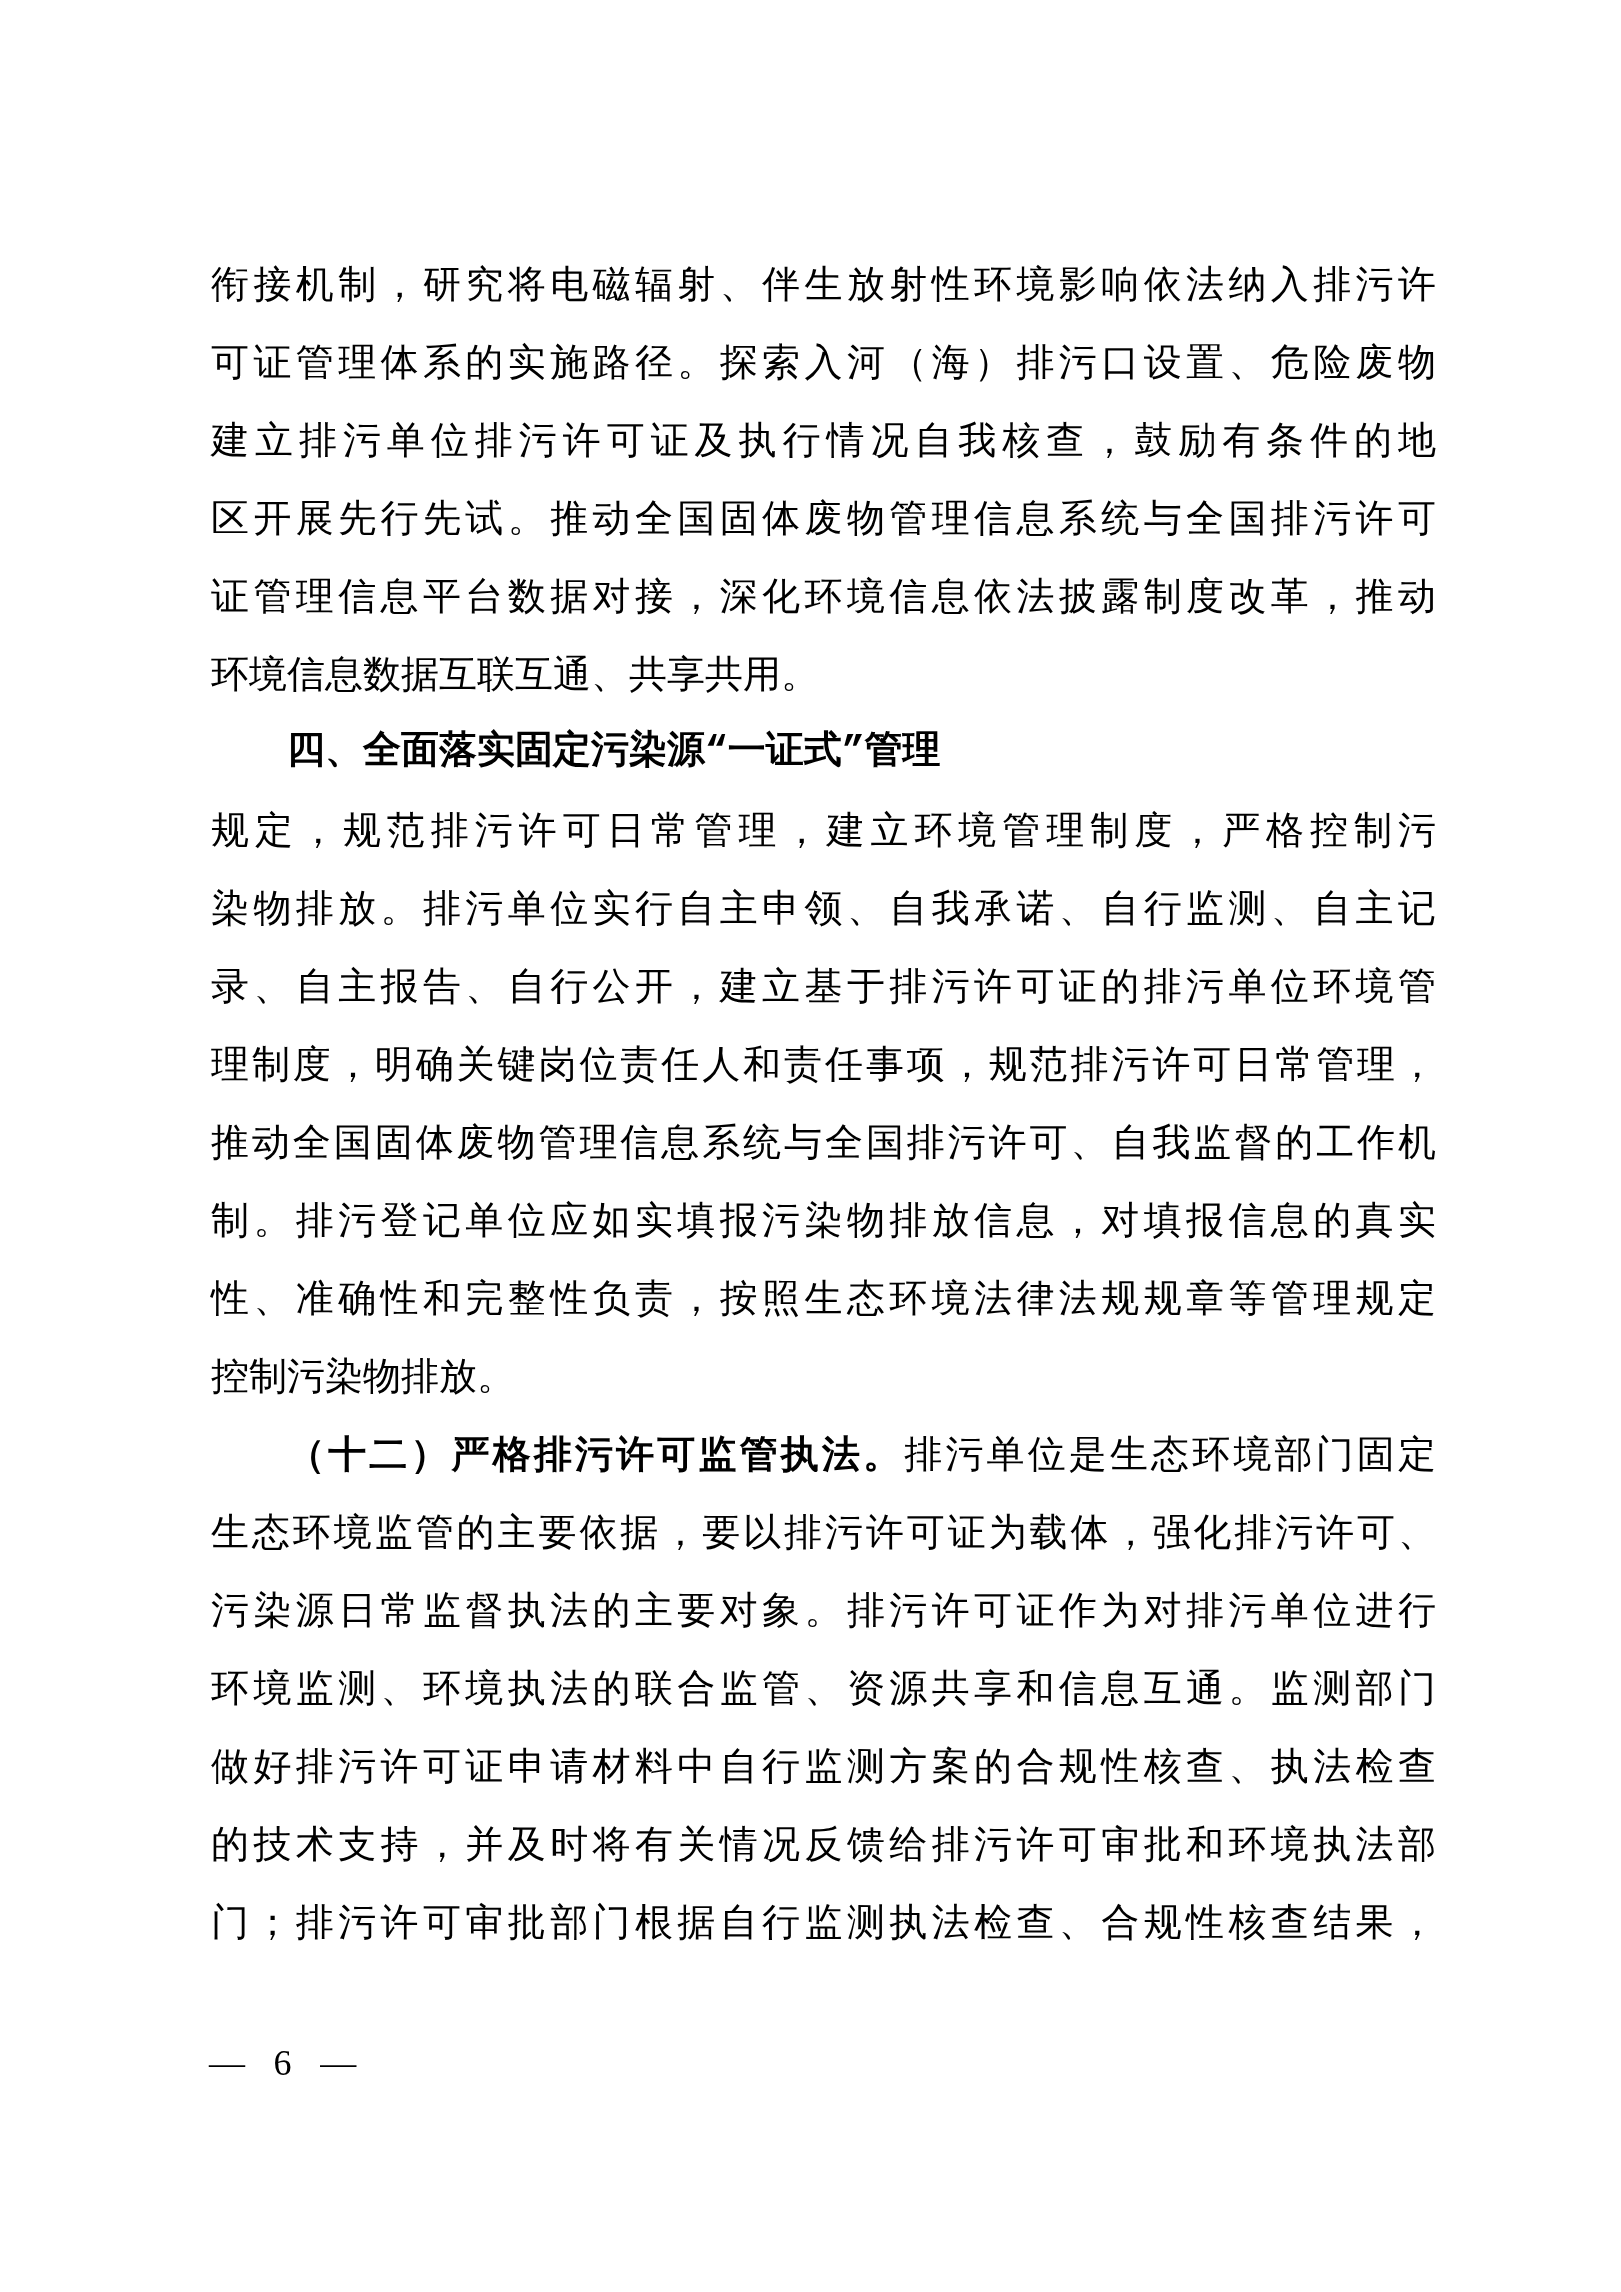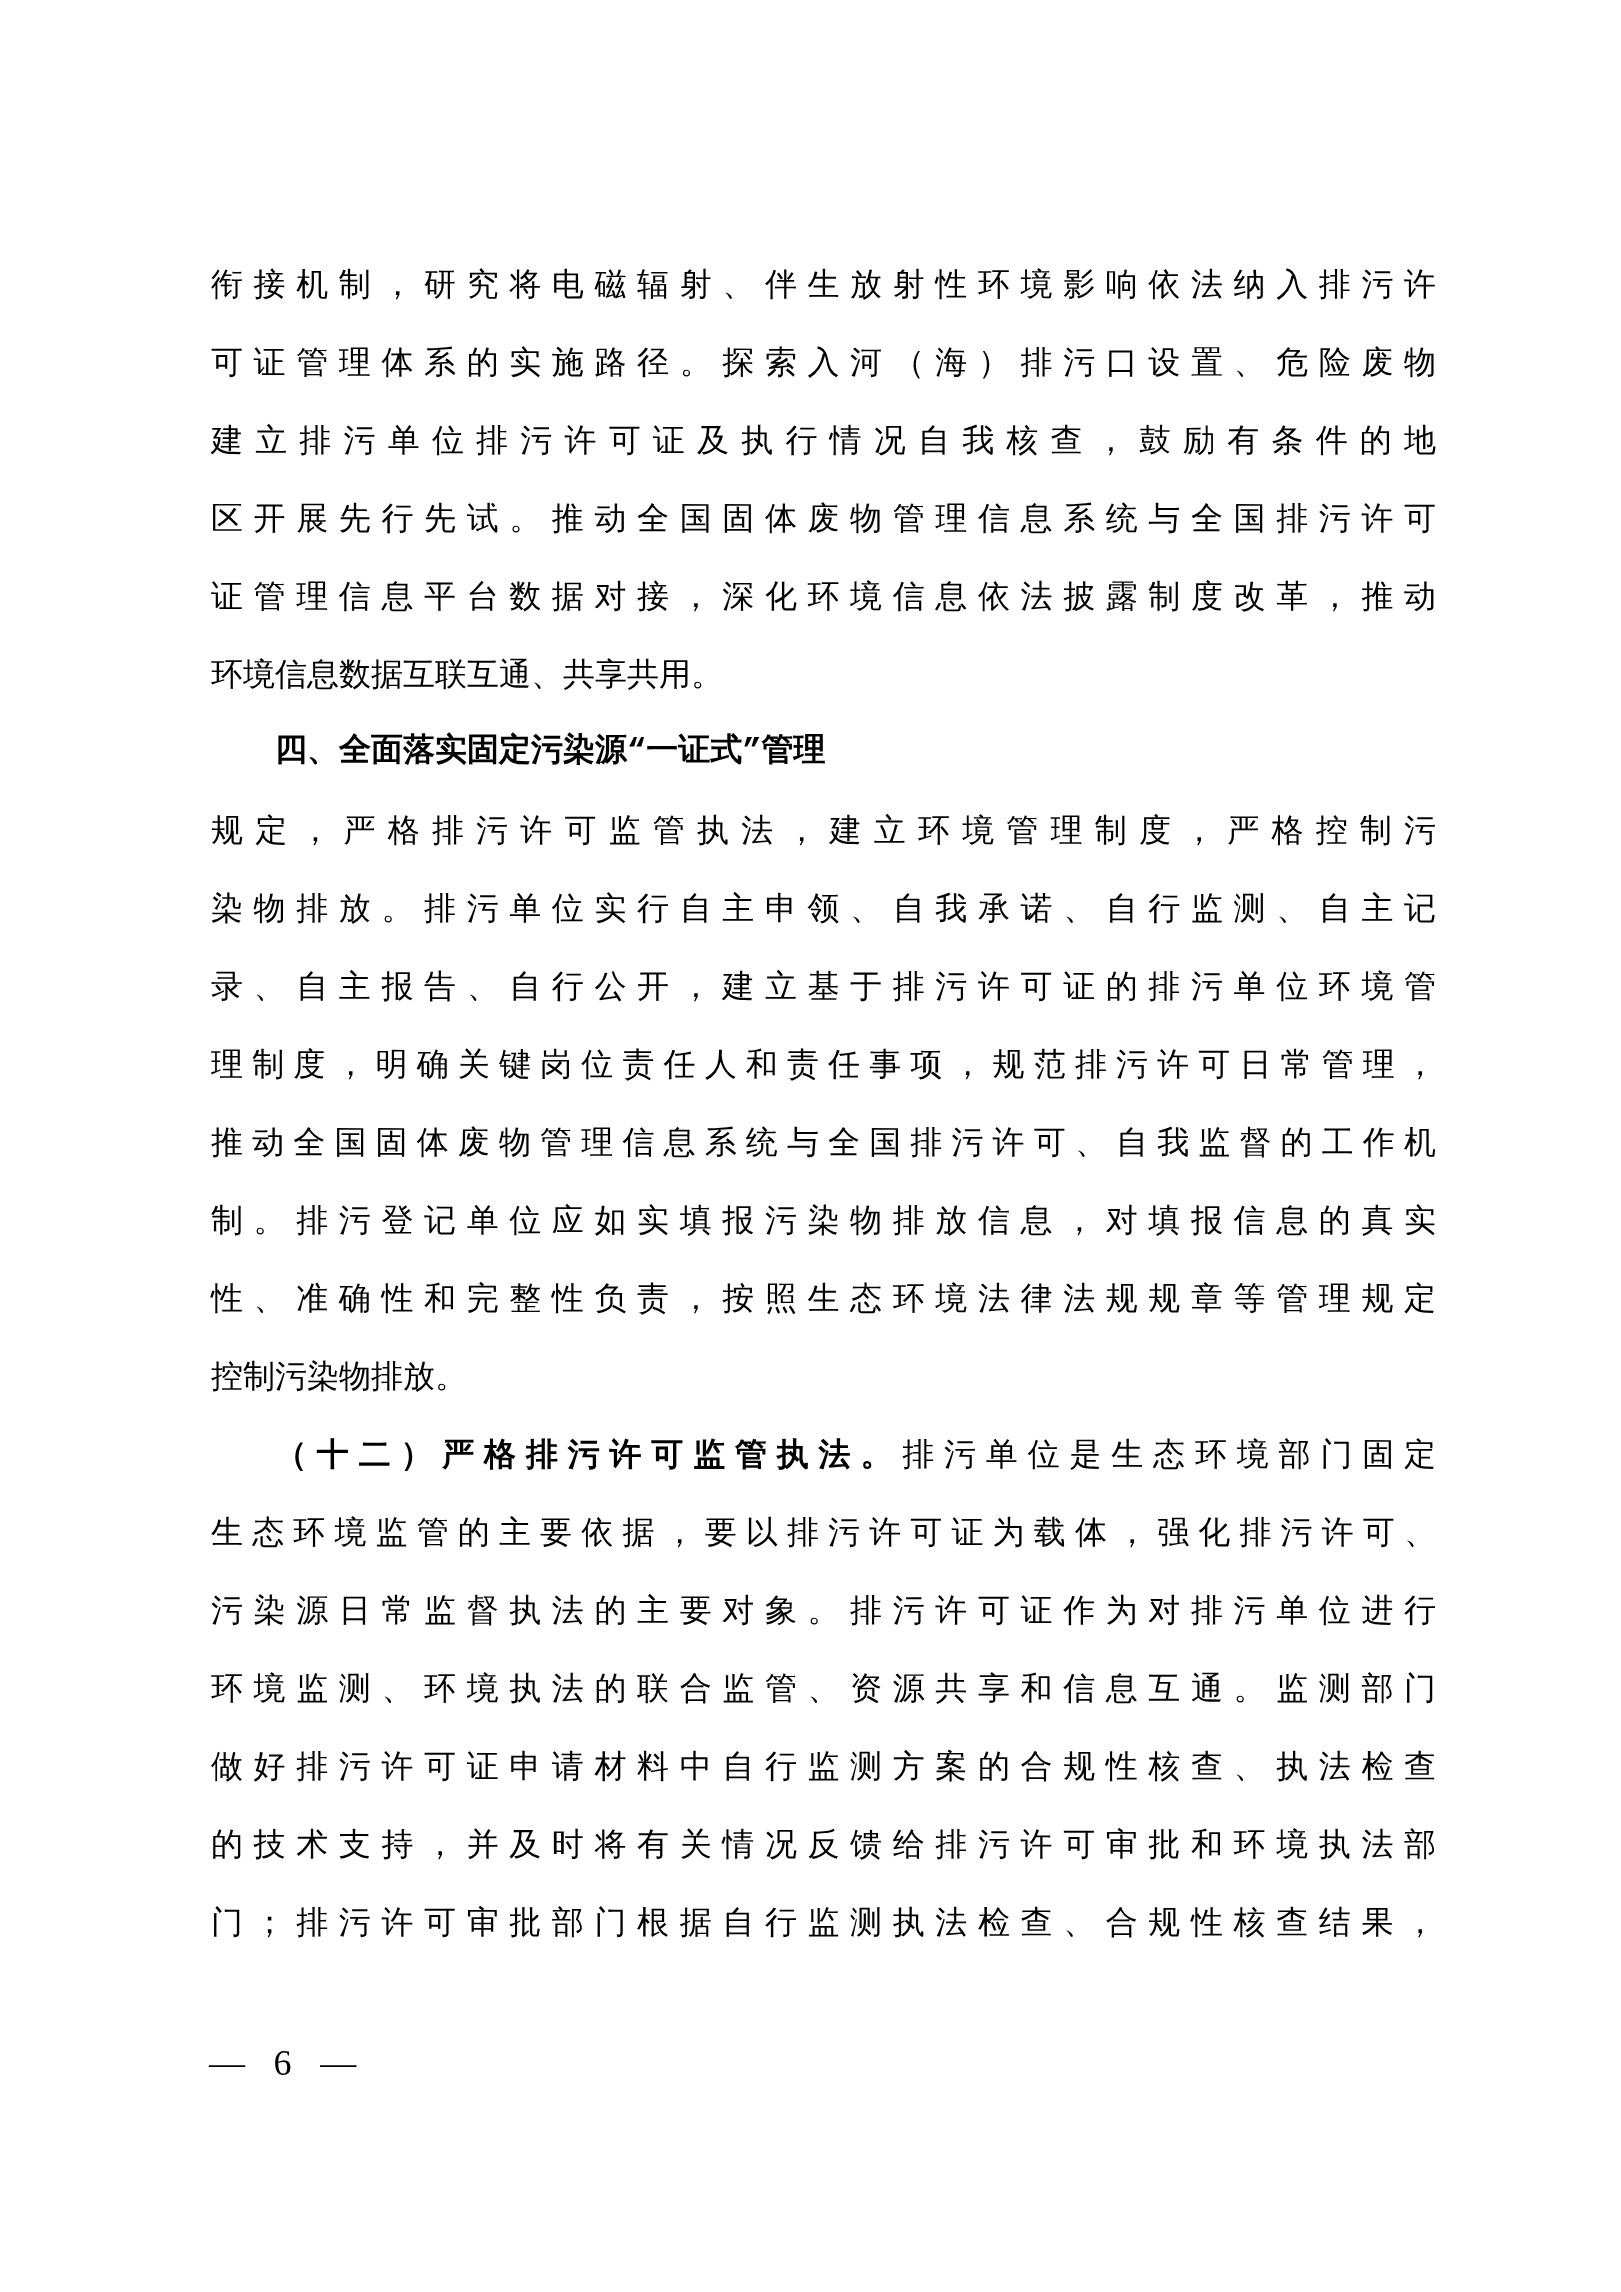--- a/index.html
+++ b/index.html
@@ -18,21 +18,21 @@
   }
   .text-block {
     position: absolute;
     left: 211px;
     top: 245px;
     width: 1225px;
   }
   .line {
     height: 78px;
     line-height: 78px;
-    font-size: 32px;
+    font-size: 38px;
     color: #000000;
     text-align: left;
   }
   .line.full {
     text-align: justify;
     text-align-last: justify;
   }
   .line.ind {
     text-indent: 2em;
   }
@@ -59,21 +59,21 @@
 
 <div class="page">
   <div class="text-block">
       <div class="line full"><span>衔接机制，研究将电磁辐射、伴生放射性环境影响依法纳入排污许</span></div>
       <div class="line full"><span>可证管理体系的实施路径。探索入河（海）排污口设置、危险废物</span></div>
       <div class="line full"><span>建立排污单位排污许可证及执行情况自我核查，鼓励有条件的地</span></div>
       <div class="line full"><span>区开展先行先试。推动全国固体废物管理信息系统与全国排污许可</span></div>
       <div class="line full"><span>证管理信息平台数据对接，深化环境信息依法披露制度改革，推动</span></div>
       <div class="line"><span>环境信息数据互联互通、共享共用。</span></div>
       <div class="line ind heading"><span class="bold">四、全面落实固定污染源“一证式”管理</span></div>
-      <div class="line full"><span>规定，严格排污许可监管执法，建立环境管理制度，严格控制污</span></div>
+      <div class="line full"><span>规定，规范排污许可日常管理，建立环境管理制度，严格控制污</span></div>
       <div class="line full"><span>染物排放。排污单位实行自主申领、自我承诺、自行监测、自主记</span></div>
       <div class="line full"><span>录、自主报告、自行公开，建立基于排污许可证的排污单位环境管</span></div>
       <div class="line full"><span>理制度，明确关键岗位责任人和责任事项，规范排污许可日常管理，</span></div>
       <div class="line full"><span>推动全国固体废物管理信息系统与全国排污许可、自我监督的工作机</span></div>
       <div class="line full"><span>制。排污登记单位应如实填报污染物排放信息，对填报信息的真实</span></div>
       <div class="line full"><span>性、准确性和完整性负责，按照生态环境法律法规规章等管理规定</span></div>
       <div class="line"><span>控制污染物排放。</span></div>
       <div class="line full ind"><span class="bold">（十二）严格排污许可监管执法。</span><span>排污单位是生态环境部门固定</span></div>
       <div class="line full"><span>生态环境监管的主要依据，要以排污许可证为载体，强化排污许可、</span></div>
       <div class="line full"><span>污染源日常监督执法的主要对象。排污许可证作为对排污单位进行</span></div>

